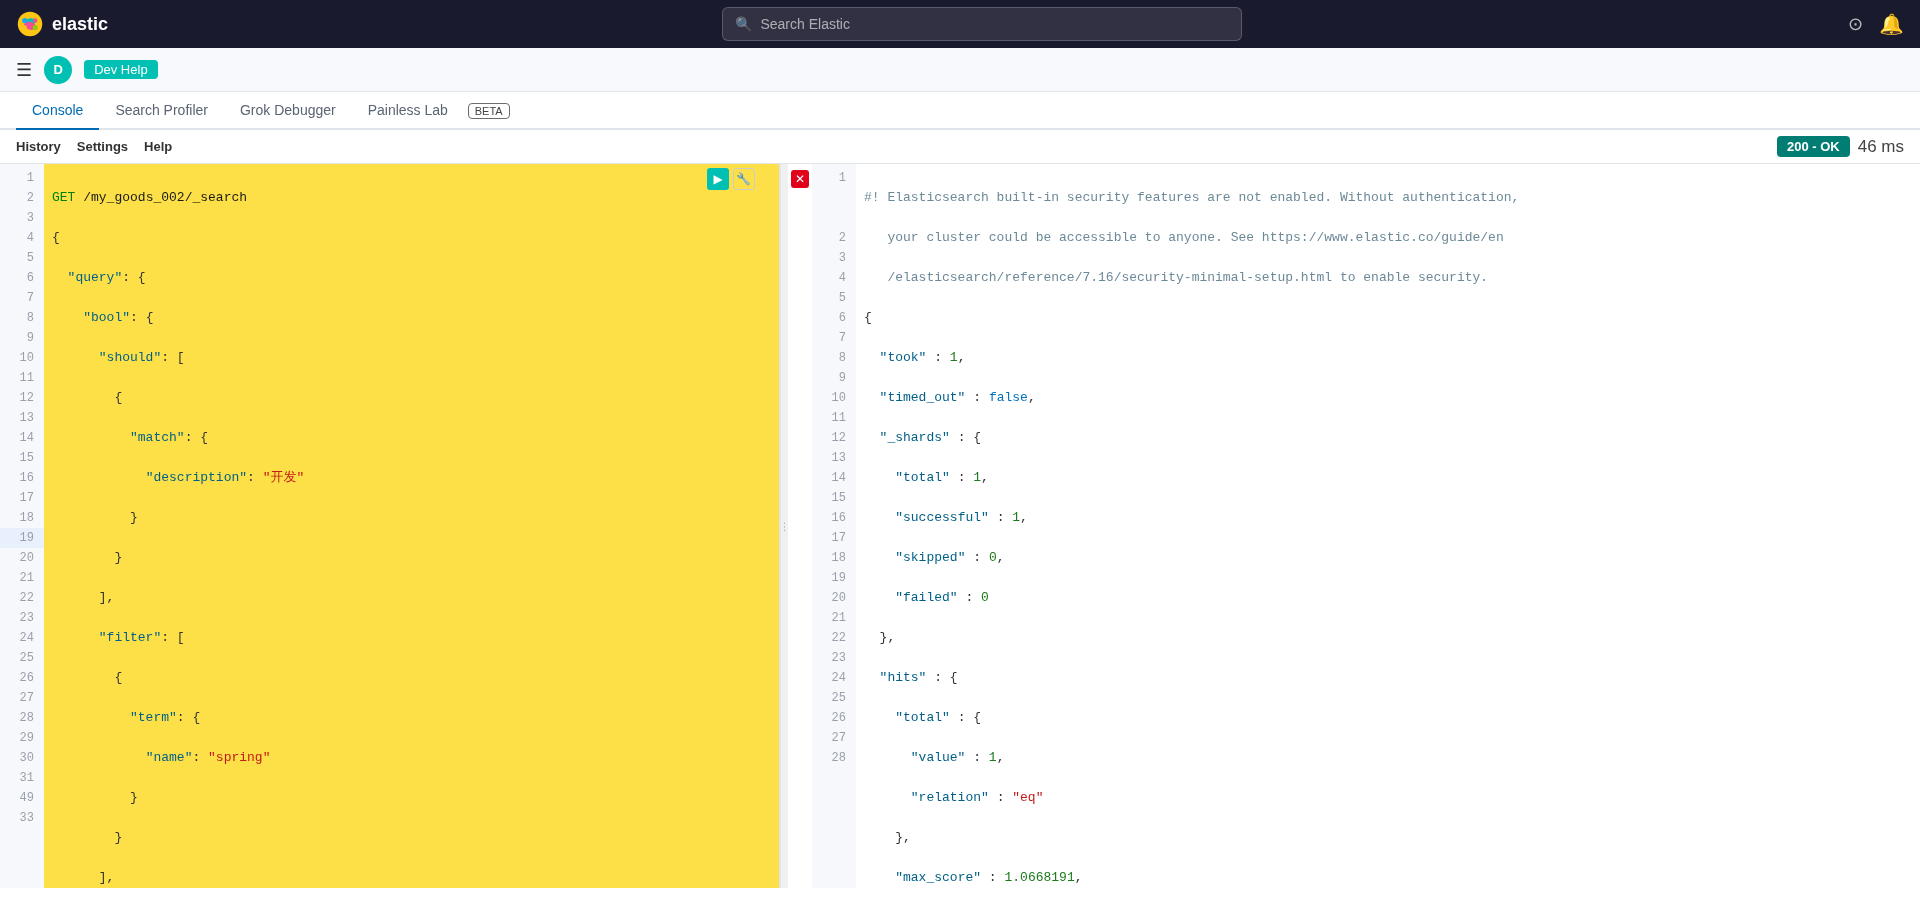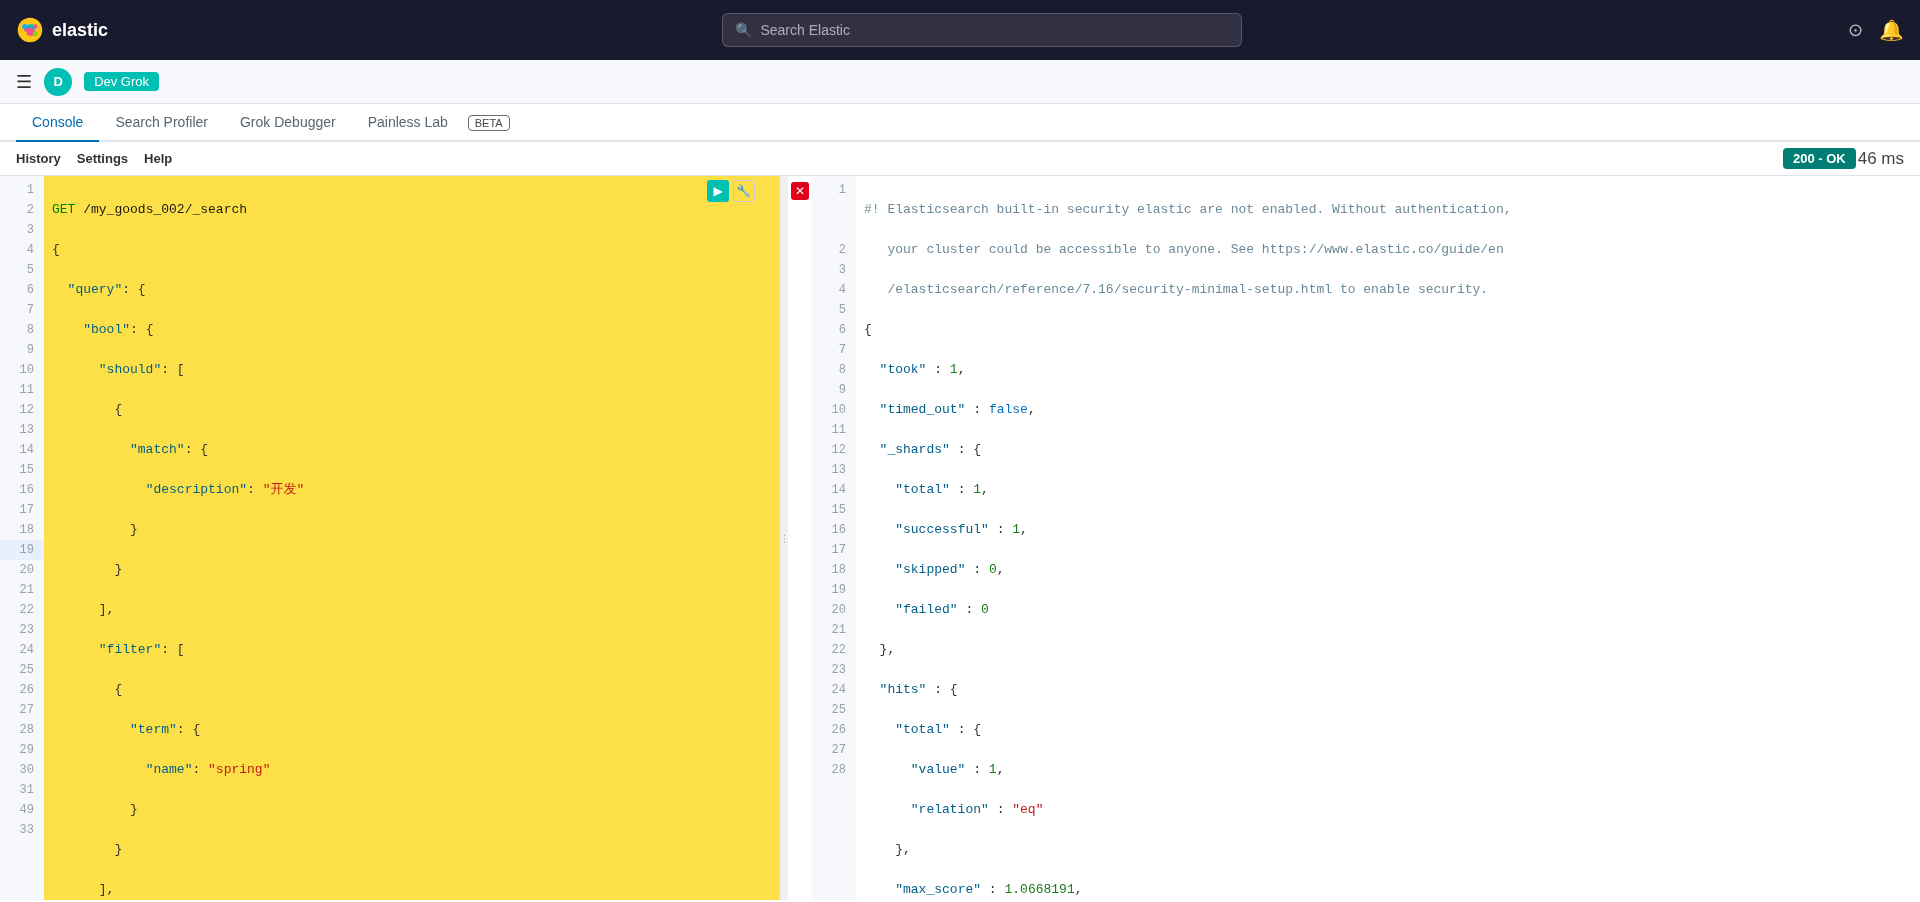--- a/index.html
+++ b/index.html
@@ -1,21 +1,21 @@
 <!DOCTYPE html>
 <html><head>
   <meta charset="utf-8">
   <style>
     * { margin: 0; padding: 0; box-sizing: border-box; }
     body { font-family: -apple-system, BlinkMacSystemFont, 'Segoe UI', sans-serif; background: #fff; overflow: hidden; }
 
     
     .top-nav {
       background: #1a1a2e;
-      height: 60px;
+      height: 48px;
       display: flex;
       align-items: center;
       padding: 0 16px;
       gap: 12px;
     }
     .elastic-logo {
       display: flex;
       align-items: center;
       gap: 8px;
       color: #fff;
@@ -328,38 +328,38 @@
 
   <div class="nav-right">
     <span class="nav-icon">⊙</span>
     <span class="nav-icon" style="color:#ff4d4f; font-size:20px;">🔔</span>
   </div>
 </div>
 
 <div class="breadcrumb-bar">
   <span class="hamburger">☰</span>
   <div class="user-avatar">D</div>
-  <span class="dev-tools-badge">Dev Grok</span>
+  <span class="dev-tools-badge">Dev Help</span>
 </div>
 
 <div class="tab-bar">
   <div class="tab active">Console</div>
   <div class="tab">Search Profiler</div>
   <div class="tab">Grok Debugger</div>
   <div class="tab">
     Painless Lab
     <span class="beta-badge">BETA</span>
   </div>
 </div>
 
 <div class="toolbar">
   <button class="toolbar-btn">History</button>
   <button class="toolbar-btn">Settings</button>
   <button class="toolbar-btn">Help</button>
-  <div style="margin-left:auto; display:flex; align-items:center; gap:2px;">
+  <div style="margin-left:auto; display:flex; align-items:center; gap:8px;">
     <span class="status-ok">200 - OK</span>
     <span class="time-ms">46 ms</span>
   </div>
 </div>
 
 <div class="main-content">
 
   <div class="editor-panel">
     <div class="line-numbers">
       <span class="ln">1</span>
@@ -476,21 +476,21 @@
       <span class="ln">22</span>
       <span class="ln">23</span>
       <span class="ln">24</span>
       <span class="ln">25</span>
       <span class="ln">26</span>
       <span class="ln">27</span>
       <span class="ln">28</span>
     </div>
 
     <div class="response-content">
-<span class="code-line"><span class="c-comment">#! Elasticsearch built-in security elastic are not enabled. Without authentication,</span></span>
+<span class="code-line"><span class="c-comment">#! Elasticsearch built-in security features are not enabled. Without authentication,</span></span>
 <span class="code-line"><span class="c-comment">   your cluster could be accessible to anyone. See https://www.elastic.co/guide/en</span></span>
 <span class="code-line"><span class="c-comment">   /elasticsearch/reference/7.16/security-minimal-setup.html to enable security.</span></span>
 <span class="code-line"><span class="c-punct">{</span></span>
 <span class="code-line">  <span class="c-key">"took"</span> <span class="c-punct">:</span> <span class="c-num">1</span><span class="c-punct">,</span></span>
 <span class="code-line">  <span class="c-key">"timed_out"</span> <span class="c-punct">:</span> <span class="c-bool">false</span><span class="c-punct">,</span></span>
 <span class="code-line">  <span class="c-key">"_shards"</span> <span class="c-punct">: {</span></span>
 <span class="code-line">    <span class="c-key">"total"</span> <span class="c-punct">:</span> <span class="c-num">1</span><span class="c-punct">,</span></span>
 <span class="code-line">    <span class="c-key">"successful"</span> <span class="c-punct">:</span> <span class="c-num">1</span><span class="c-punct">,</span></span>
 <span class="code-line">    <span class="c-key">"skipped"</span> <span class="c-punct">:</span> <span class="c-num">0</span><span class="c-punct">,</span></span>
 <span class="code-line">    <span class="c-key">"failed"</span> <span class="c-punct">:</span> <span class="c-num">0</span></span>

